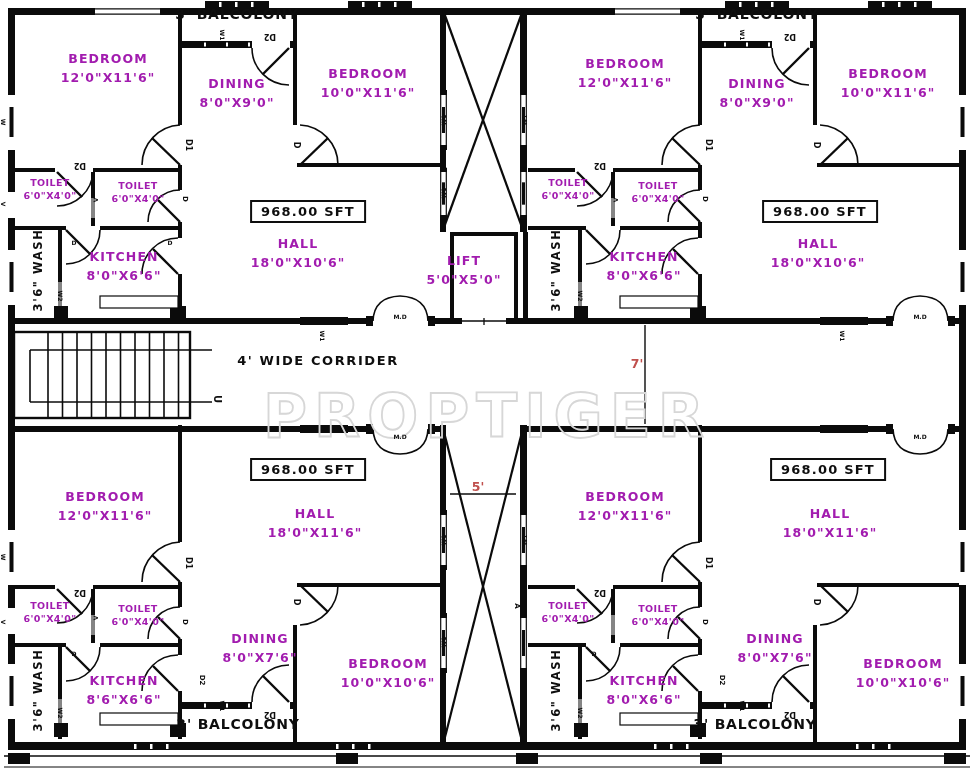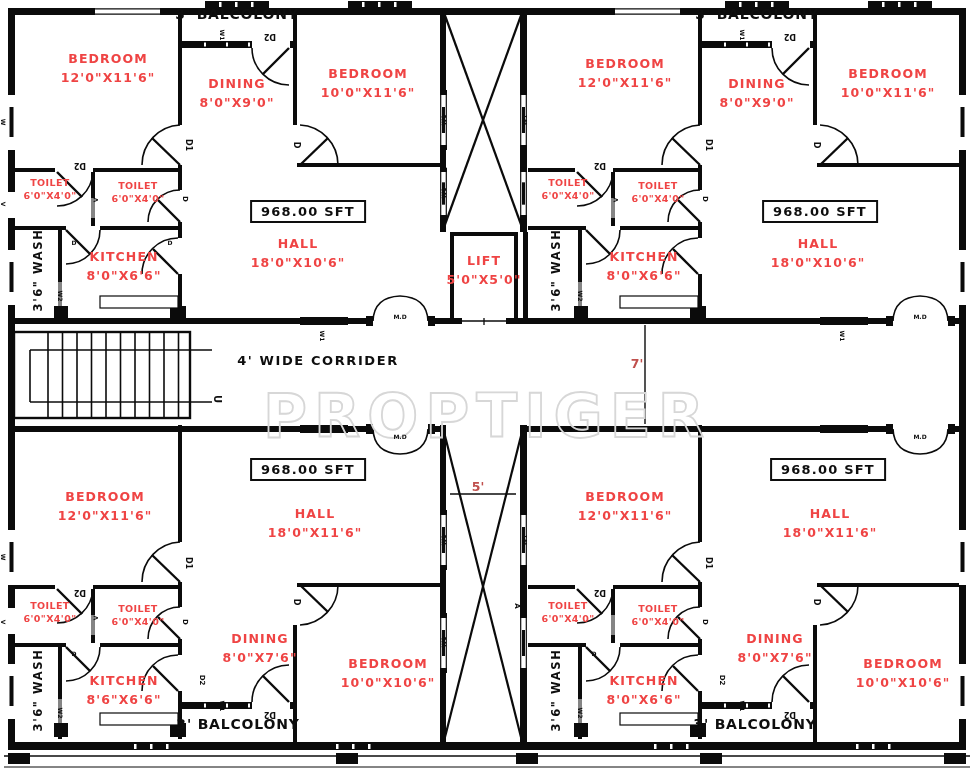--- a/index.html
+++ b/index.html
@@ -1,19 +1,19 @@
 <!DOCTYPE html>
 <html><head>
 <meta charset="utf-8">
 <style>
   html,body{margin:0;padding:0;background:#ffffff;}
   #plan{position:relative;width:974px;height:768px;background:#ffffff;overflow:hidden;
         font-family:"DejaVu Sans",sans-serif;}
   #drawing{position:absolute;left:0;top:0;}
-  .room{position:absolute;transform:translateX(-50%);text-align:center;color:#ef4444;
+  .room{position:absolute;transform:translateX(-50%);text-align:center;color:#a21caf;
         font-weight:bold;white-space:nowrap;line-height:1.5;}
   .rn,.rd{font-size:12.5px;letter-spacing:1.1px;}
   .room.sm .rn,.room.sm .rd{font-size:9.5px;letter-spacing:0.4px;line-height:1.35;}
   .single{position:absolute;transform:translateX(-50%);font-weight:bold;font-size:14px;
         letter-spacing:0.8px;white-space:nowrap;color:#0e0e0e;}
   .vertlabel{position:absolute;font-weight:bold;font-size:11.5px;letter-spacing:1.6px;
         white-space:nowrap;transform:translate(-50%,-50%) rotate(-90deg);color:#0e0e0e;}
   .sftbox{position:absolute;transform:translateX(-50%);border:2.4px solid #0e0e0e;background:#fff;
         font-weight:bold;font-size:13px;letter-spacing:1.2px;padding:2px 9px;white-space:nowrap;color:#0e0e0e;}
   .corr{position:absolute;transform:translateX(-50%);font-weight:bold;font-size:13px;
@@ -330,21 +330,21 @@
   <div class="room" style="left:644px;top:248px">
     <div class="rn">KITCHEN</div>
     <div class="rd">8'0"X6'6"</div>
   </div>
   <div class="sftbox" style="left:820px;top:200px">968.00 SFT</div>
   <div class="room" style="left:818px;top:235px">
     <div class="rn">HALL</div>
     <div class="rd">18'0"X10'6"</div>
   </div>
 
-  <div class="room" style="left:484px;top:252px">
+  <div class="room" style="left:464px;top:252px">
     <div class="rn">LIFT</div>
     <div class="rd">5'0"X5'0"</div>
   </div>
   <div class="corr" style="left:318px;top:353px">4' WIDE CORRIDER</div>
   <div class="reddim" style="left:637px;top:363px">7'</div>
   <div class="reddim" style="left:478px;top:486px">5'</div>
 
   <div class="sftbox" style="left:308px;top:458px">968.00 SFT</div>
   <div class="room" style="left:105px;top:488px">
     <div class="rn">BEDROOM</div>

